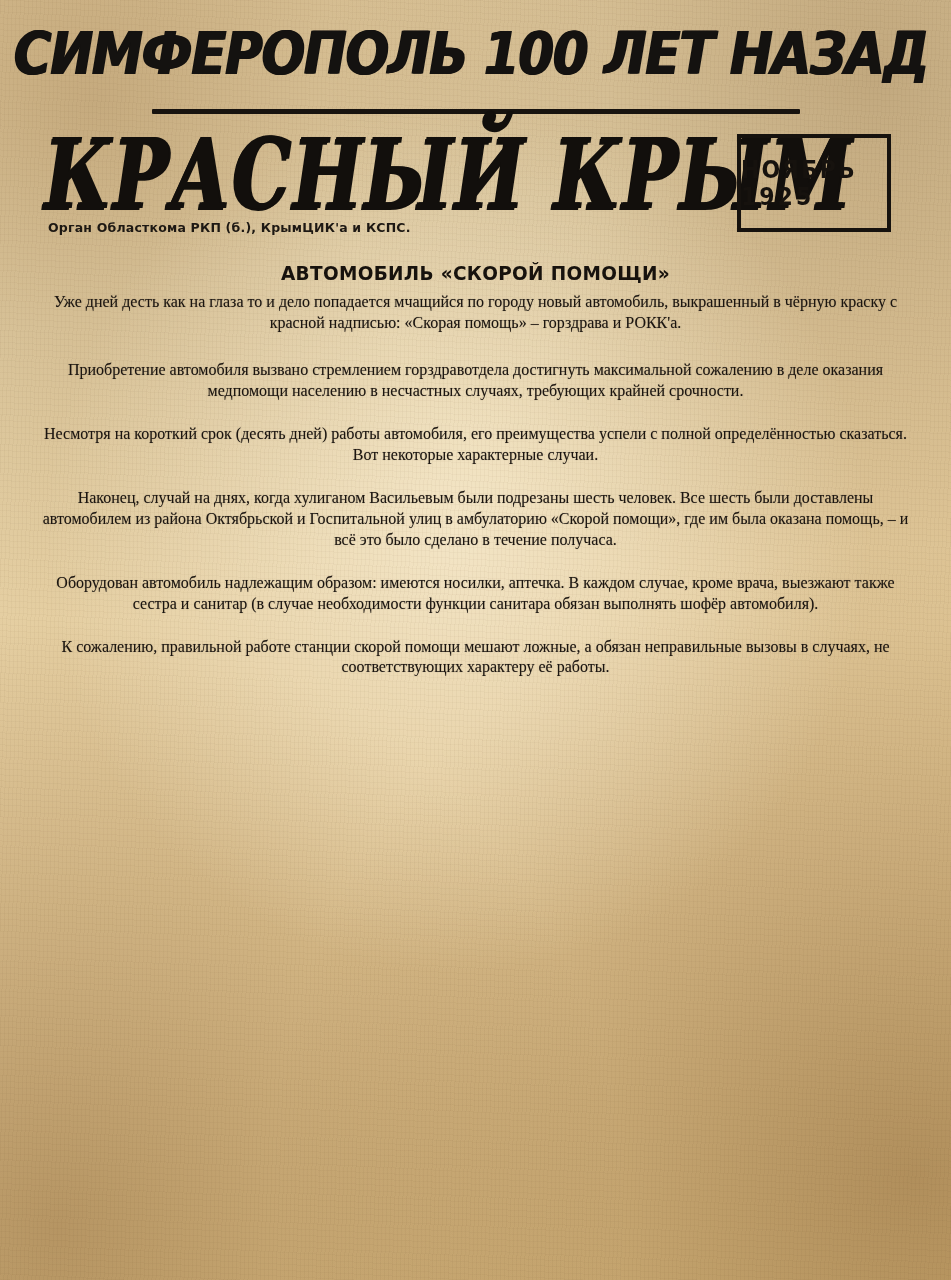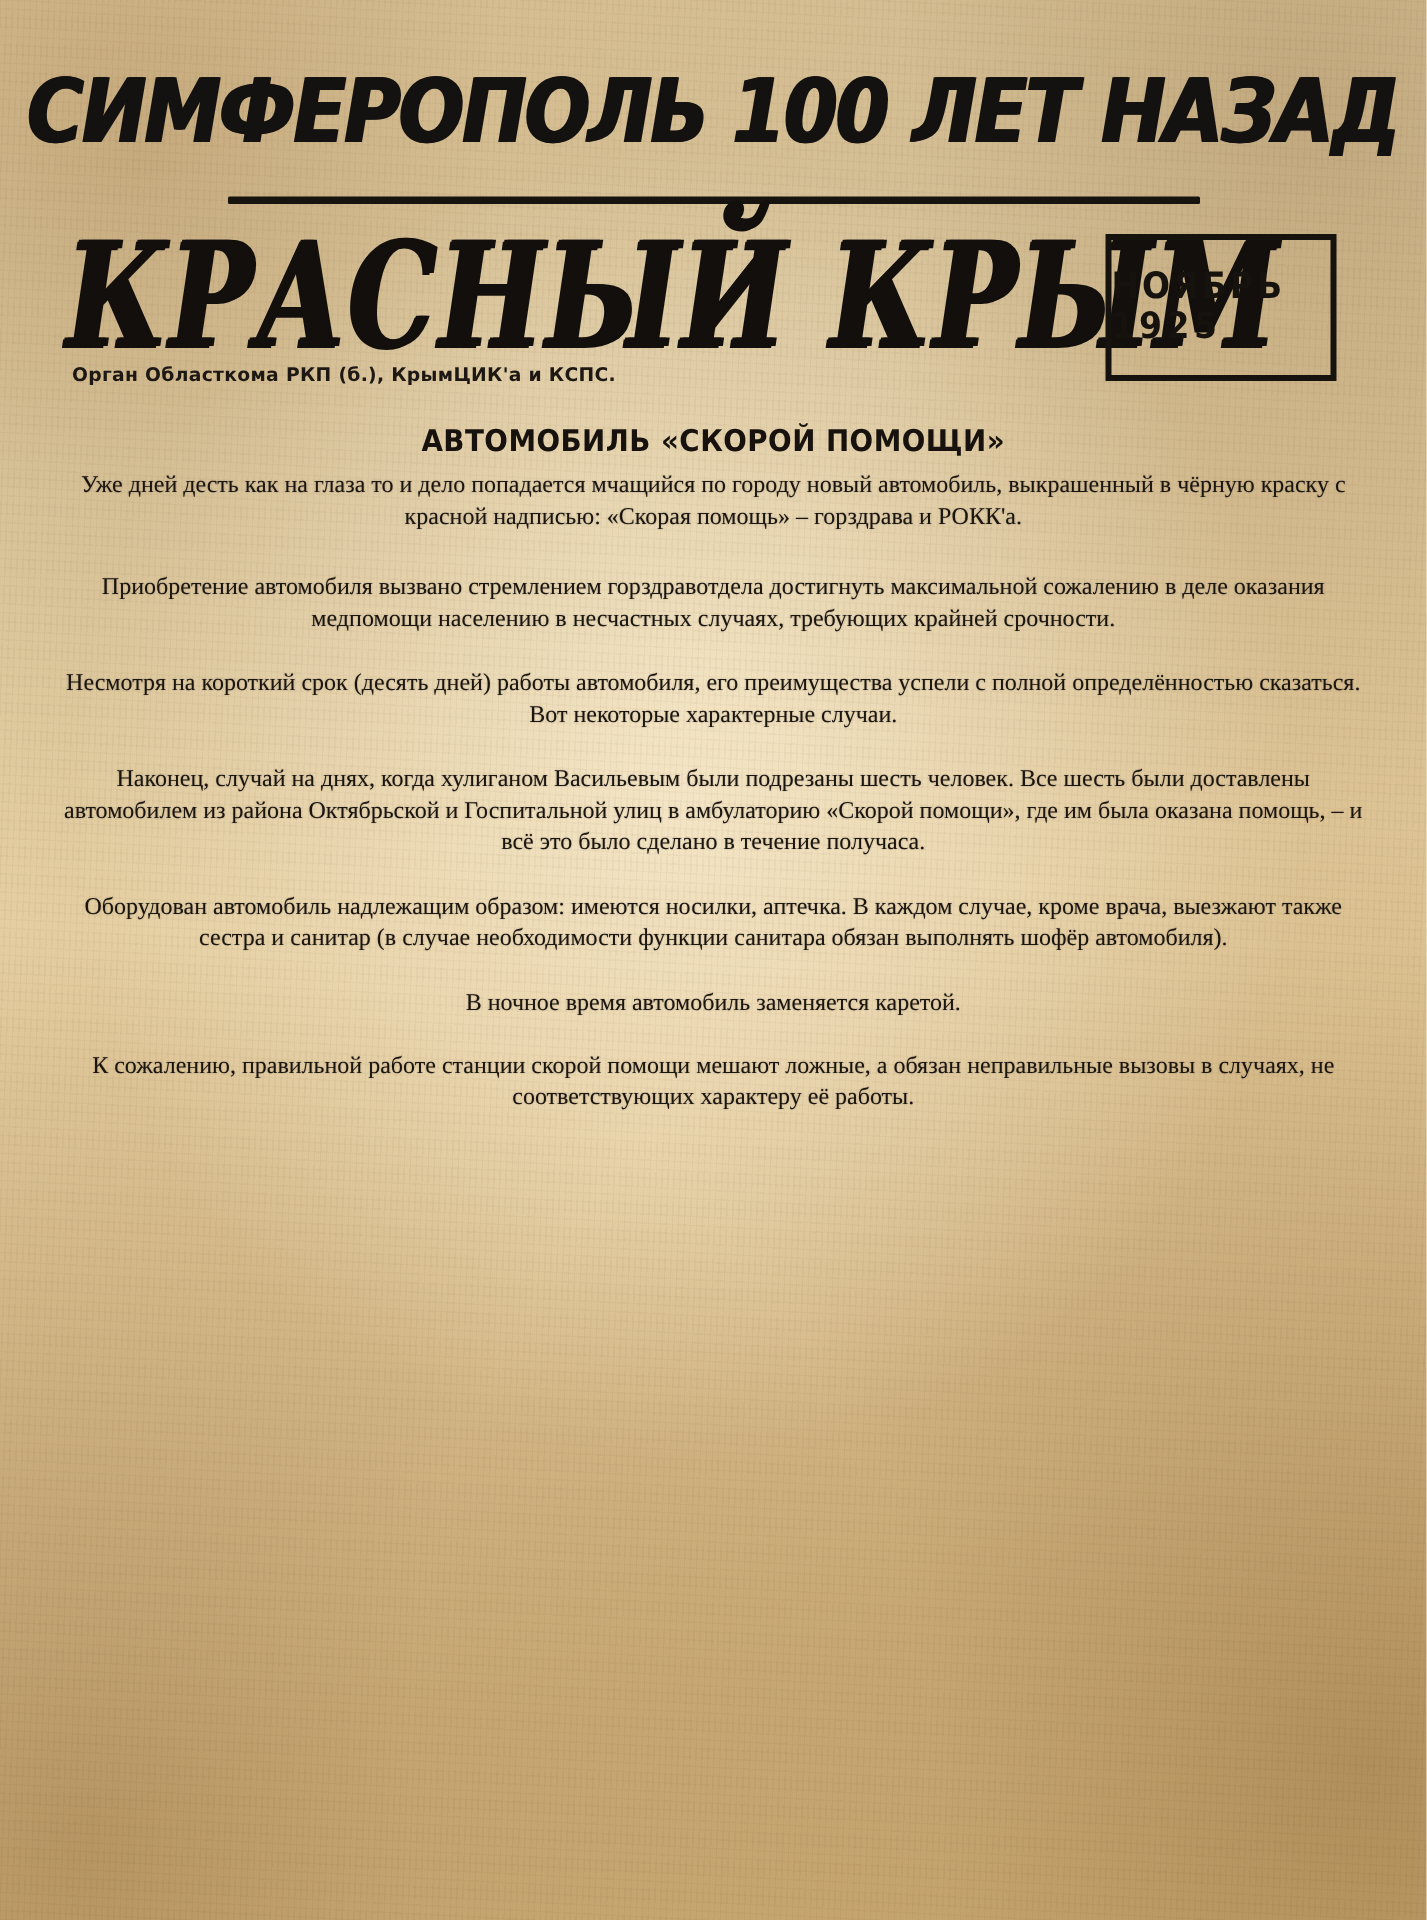--- a/index.html
+++ b/index.html
@@ -43,22 +43,22 @@
   }
 
   .content {
     position: relative;
     z-index: 2;
     padding: 0 14px;
   }
 
   
   .banner {
-    text-align: center;
-    padding-top: 46px;
+    text-align: left;
+    padding-top: 24px;
   }
   .banner-title {
     font-family: "DejaVu Sans", sans-serif;
     font-weight: 900;
     font-style: italic;
     font-size: 51px;
     line-height: 1.02;
     letter-spacing: -1px;
     color: #141210;
     text-transform: uppercase;
@@ -195,18 +195,17 @@
     </div>
 
     <div class="article">
       <div class="article-headline">АВТОМОБИЛЬ «СКОРОЙ ПОМОЩИ»</div>
 
       <p class="para lead">Уже дней десть как на глаза то и дело попадается мчащийся по городу новый автомобиль, выкрашенный в чёрную краску с красной надписью: «Скорая помощь» – горздрава и РОКК'а.</p>
       <p class="para">Приобретение автомобиля вызвано стремлением горздравотдела достигнуть максимальной сожалению в деле оказания медпомощи населению в несчастных случаях, требующих крайней срочности.</p>
       <p class="para">Несмотря на короткий срок (десять дней) работы автомобиля, его преимущества успели с полной определённостью сказаться. Вот некоторые характерные случаи.</p>
       <p class="para">Наконец, случай на днях, когда хулиганом Васильевым были подрезаны шесть человек. Все шесть были доставлены автомобилем из района Октябрьской и Госпитальной улиц в амбулаторию «Скорой помощи», где им была оказана помощь, – и всё это было сделано в течение получаса.</p>
       <p class="para">Оборудован автомобиль надлежащим образом: имеются носилки, аптечка. В каждом случае, кроме врача, выезжают также сестра и санитар (в случае необходимости функции санитара обязан выполнять шофёр автомобиля).</p>
-      <p class="para">В ночное время автомобиль заменяется каретой.</p>
       <p class="para">К сожалению, правильной работе станции скорой помощи мешают ложные, а обязан неправильные вызовы в случаях, не соответствующих характеру её работы.</p>
     </div>
 
   </div>
 </div>
 
 </body></html>

